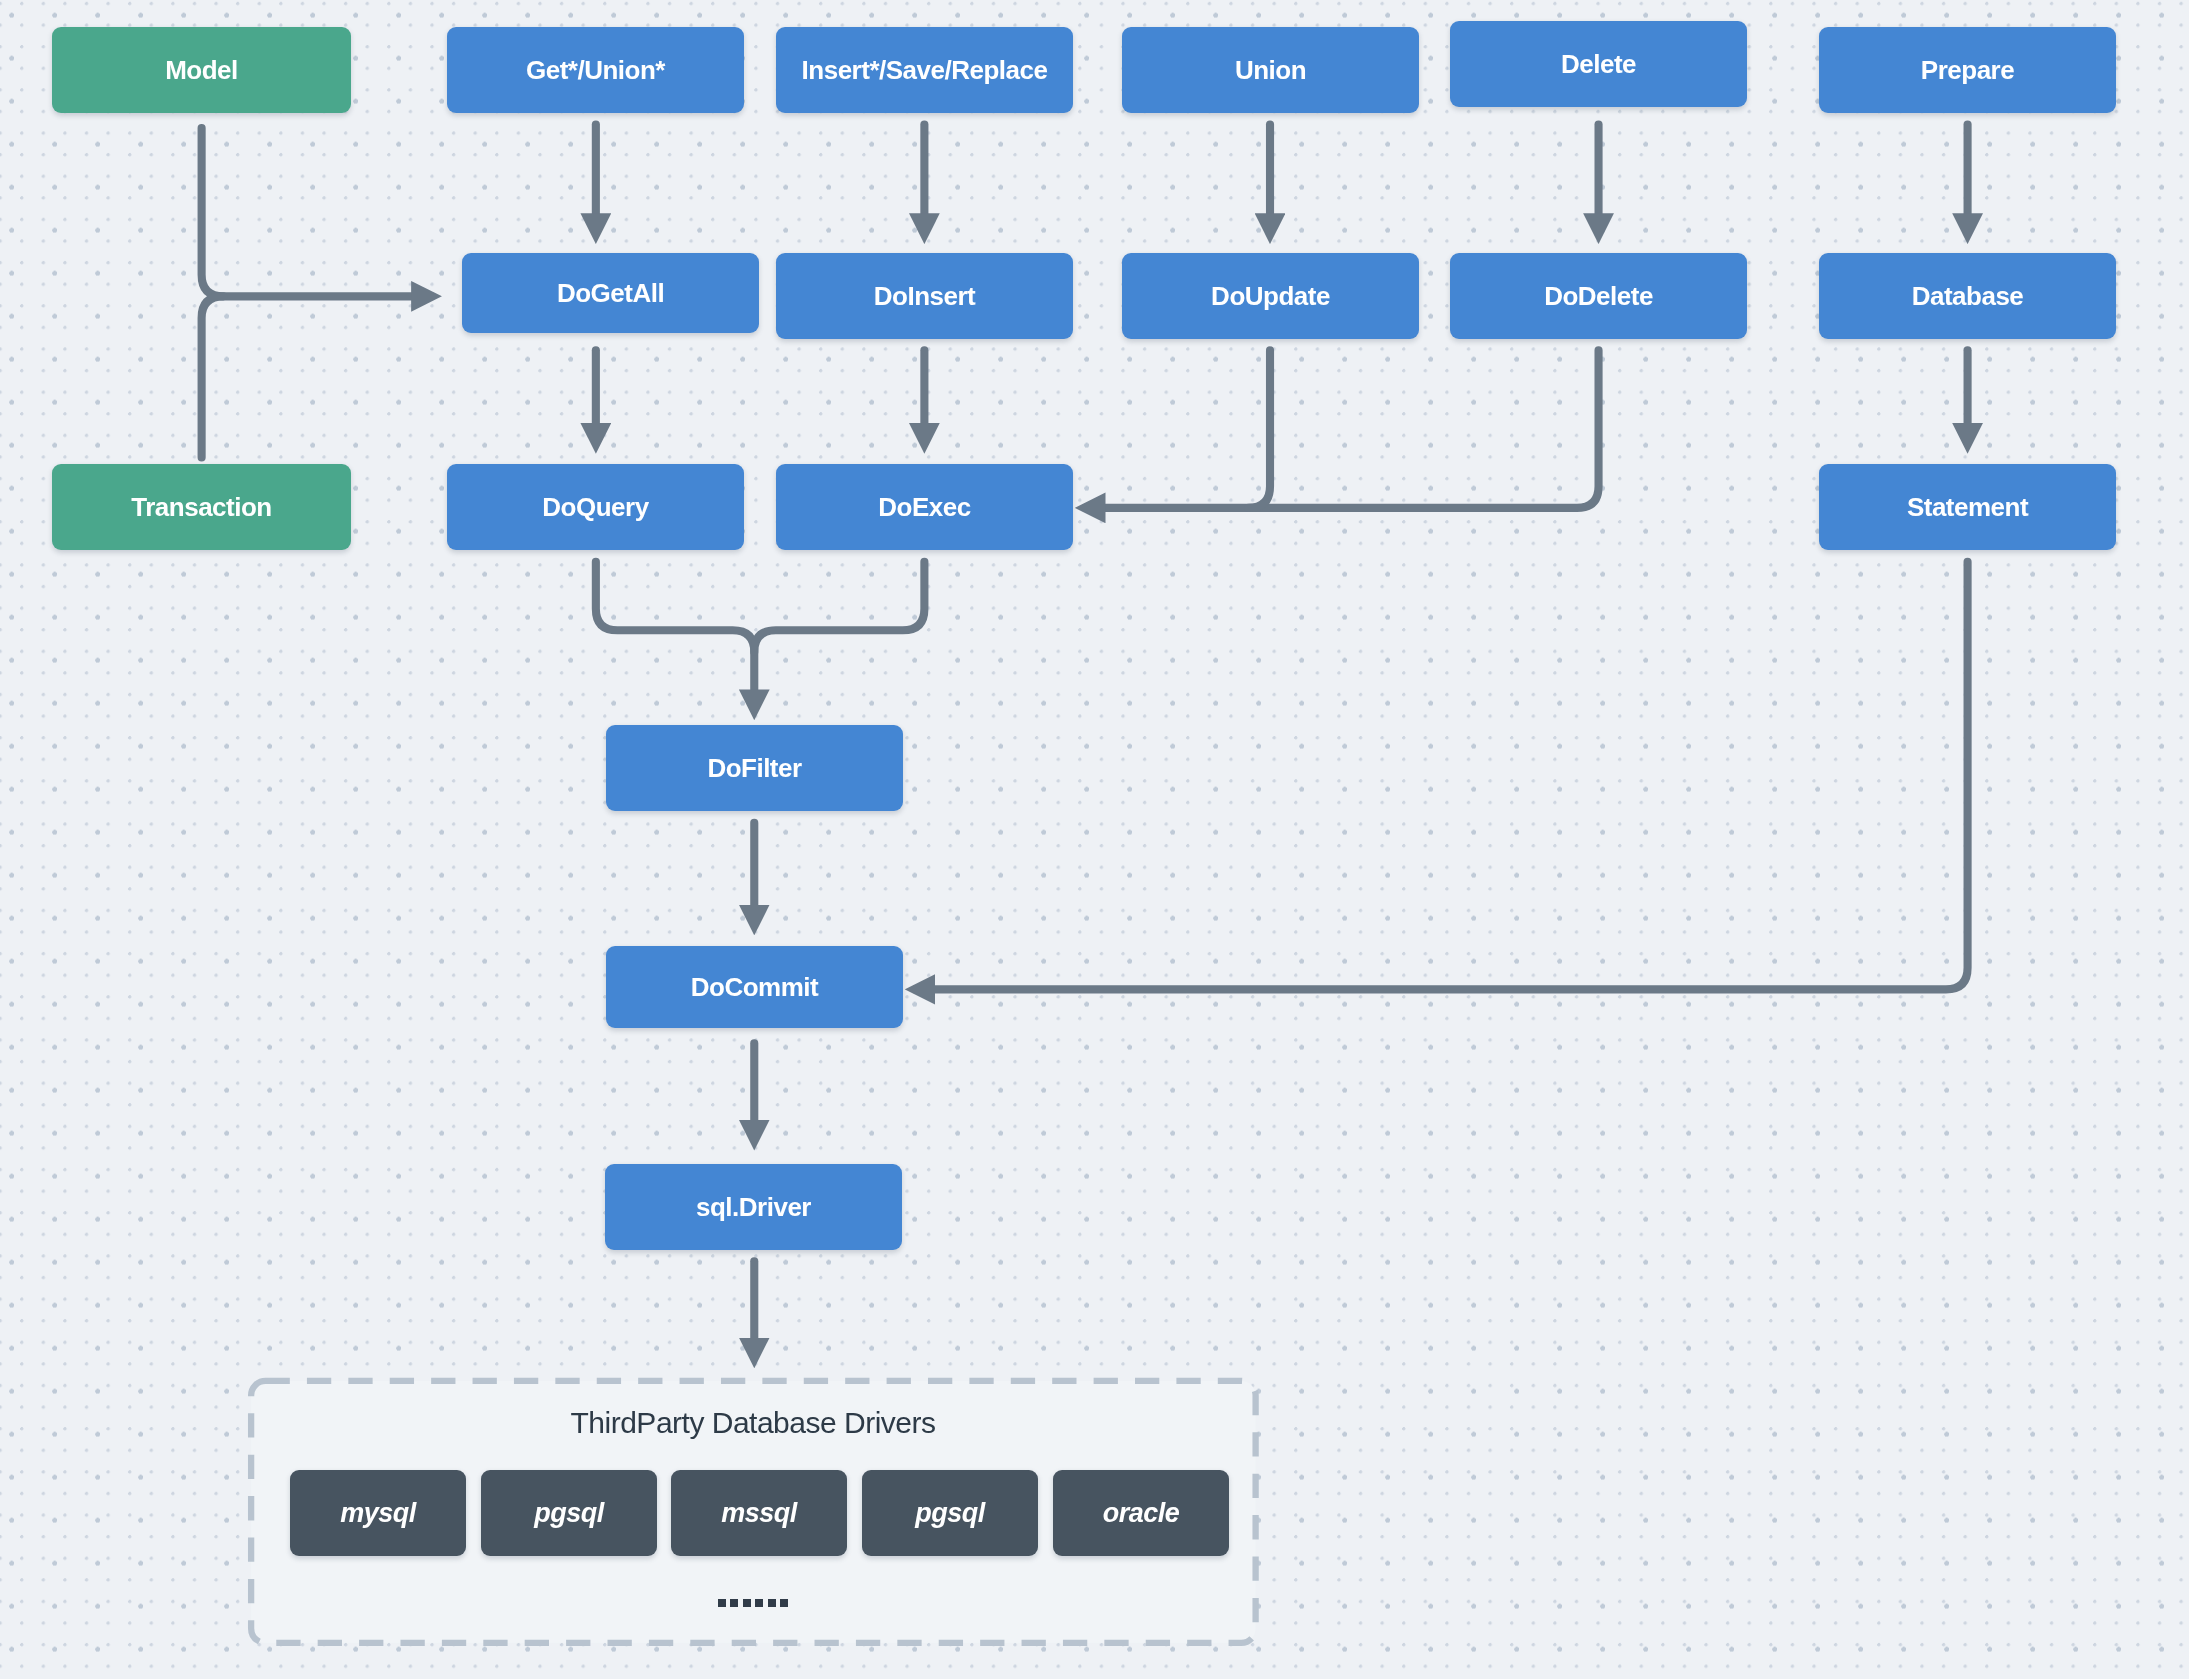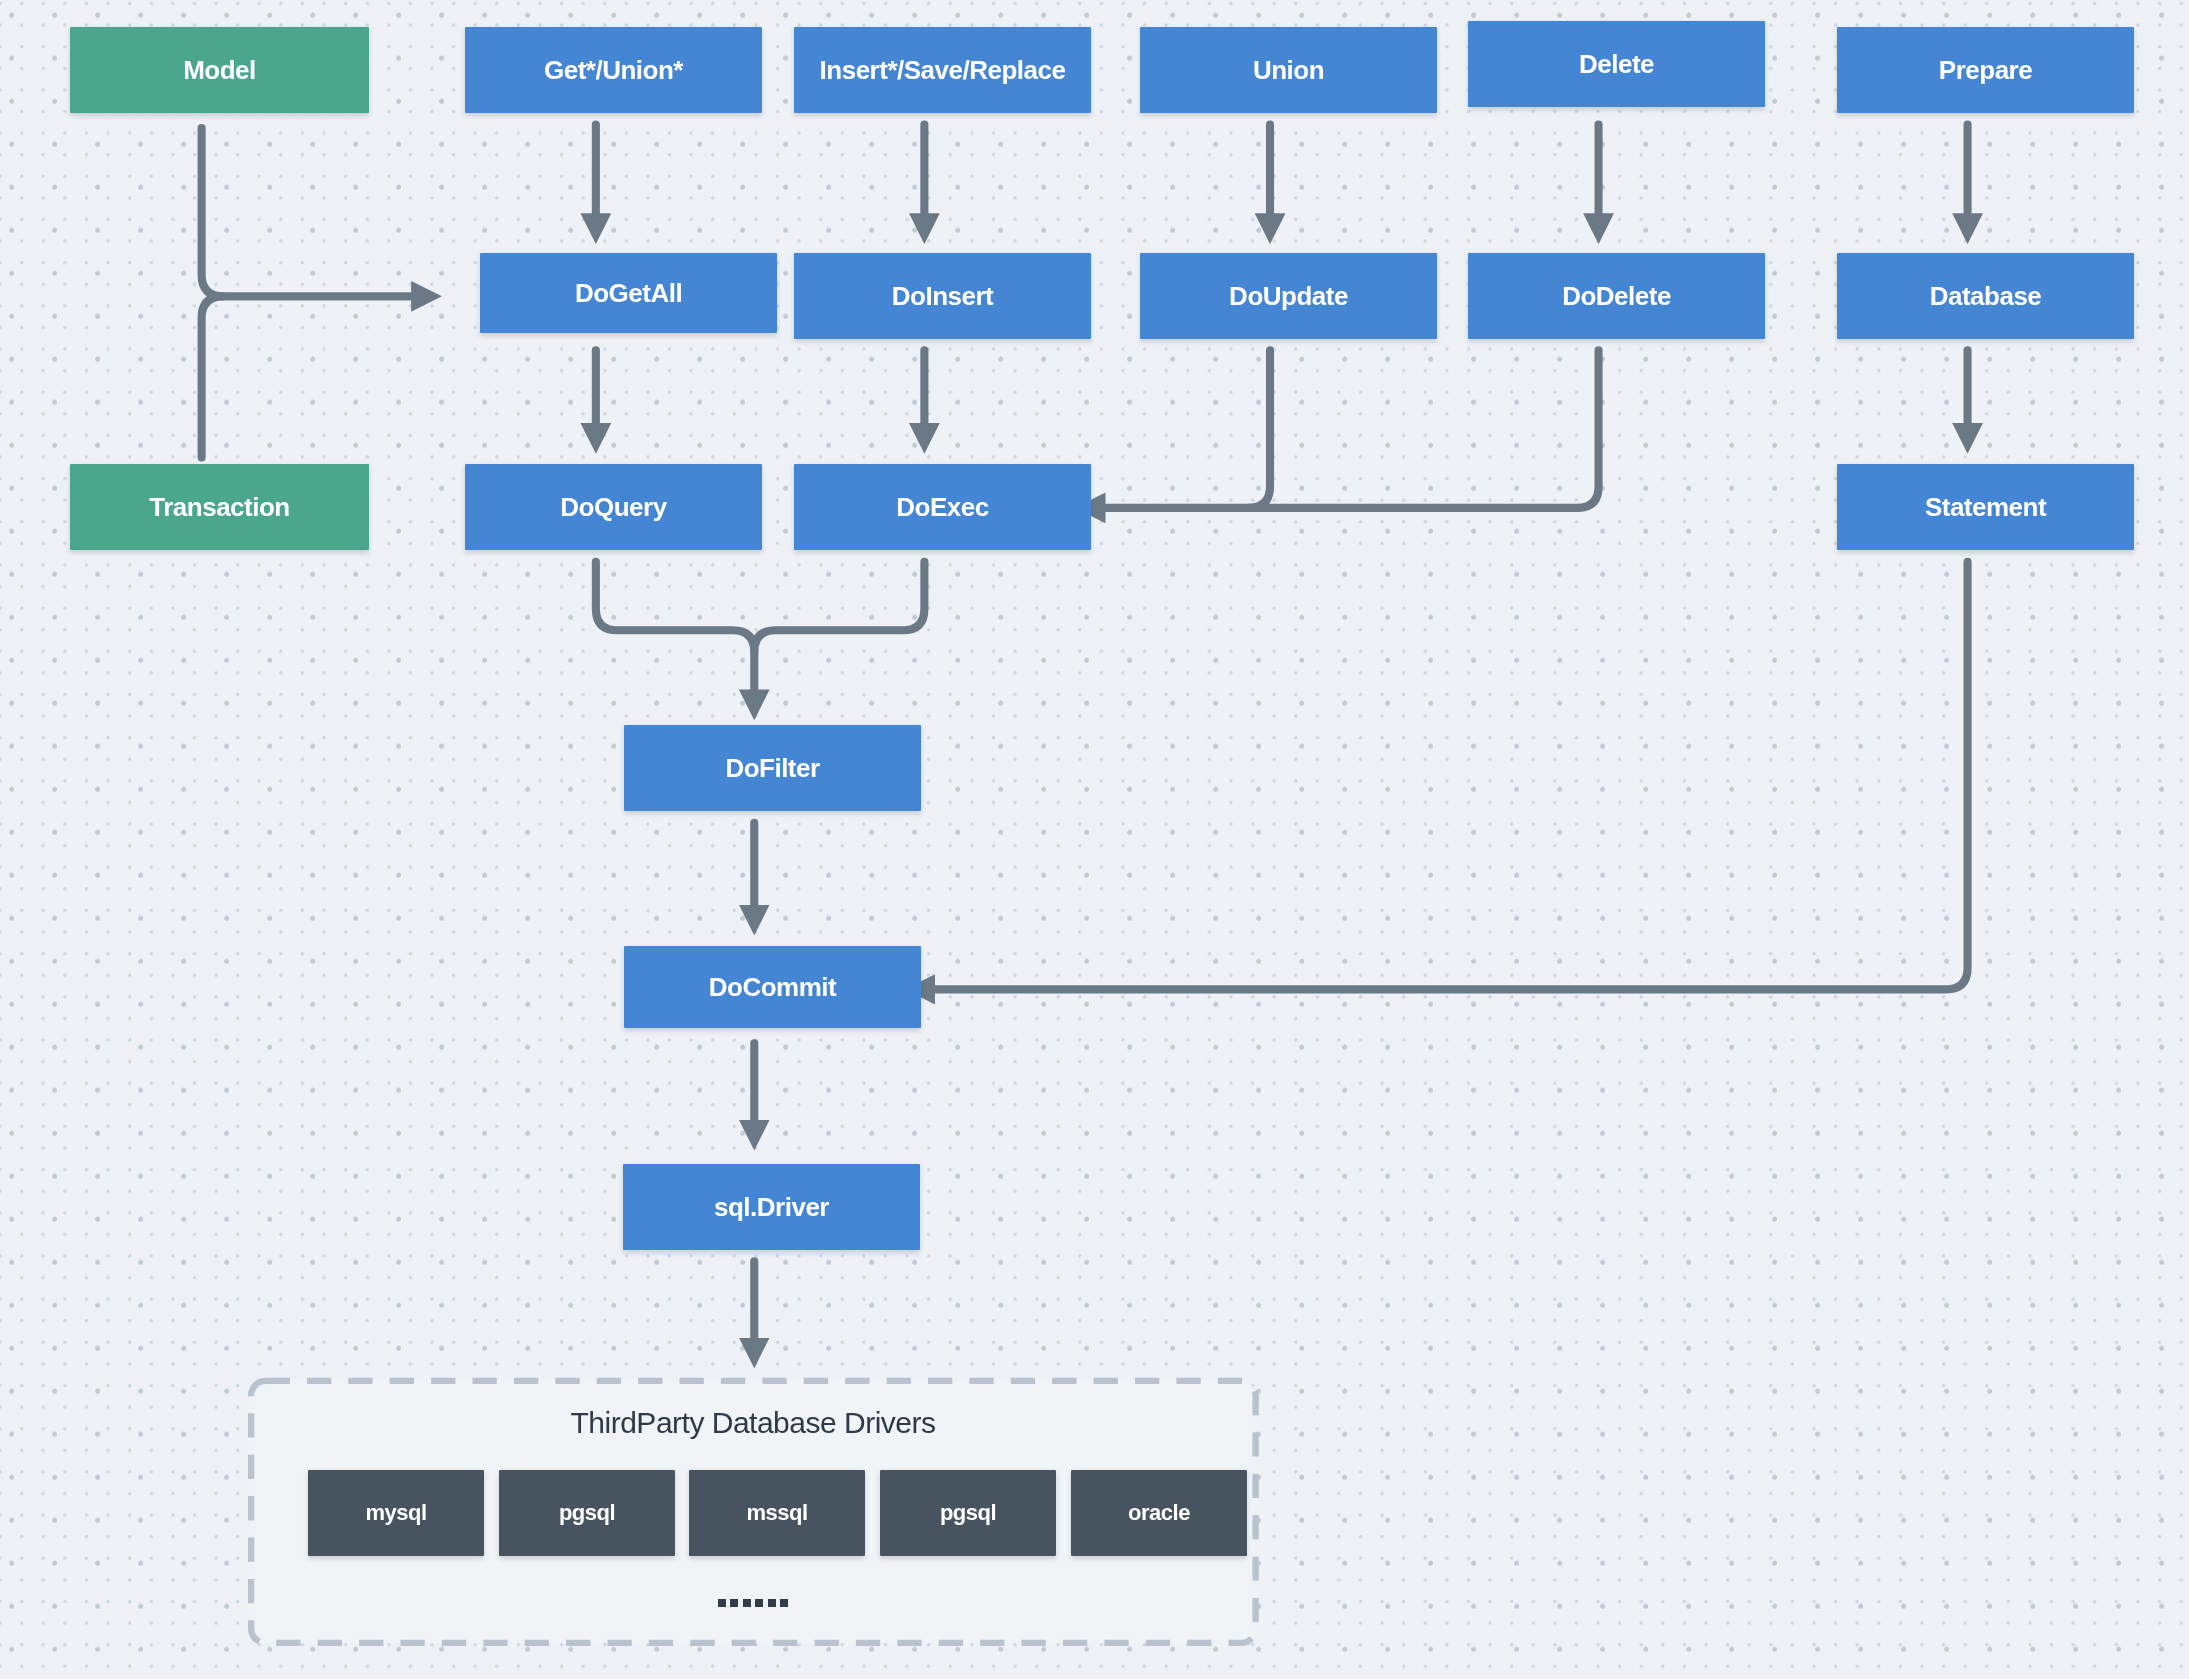--- a/index.html
+++ b/index.html
@@ -13,28 +13,27 @@
     background-image:
       radial-gradient(circle at 2.7px 2.7px, #bfcad7 2.2px, transparent 2.7px),
       radial-gradient(circle at 1.8px 1.8px, #cdd5e0 1.4px, transparent 1.9px);
     background-size:43px 43px, 21.6px 21.6px;
     background-position:9px 12.6px, 20px 1.8px;
   }
   svg.wires{position:absolute;left:0;top:0;z-index:1;}
   .node{
     position:absolute;z-index:2;
     display:flex;align-items:center;justify-content:center;
-    border-radius:1px;color:#ffffff;
+    border-radius:9px;color:#ffffff;
     font-size:26px;font-weight:bold;letter-spacing:-0.5px;white-space:nowrap;
     box-shadow:0 2.7px 5.4px rgba(74,88,104,0.22);
-    margin-left:18px;
   }
   .node.blue{background:#4486d3;}
   .node.green{background:#4aa78c;}
-  .node.slate{background:#475460;font-size:22px;}
+  .node.slate{background:#475460;font-size:27px;font-style:italic;}
   .panel-title{
     position:absolute;z-index:2;text-align:center;
     color:#2d3a47;font-size:30px;font-weight:normal;letter-spacing:-0.5px;
   }
   .ellipsis-row{
     position:absolute;z-index:2;display:flex;gap:4.5px;justify-content:center;
   }
   .ellipsis-row .sq{width:8px;height:8px;background:#313c49;}
 </style>
 </head>

